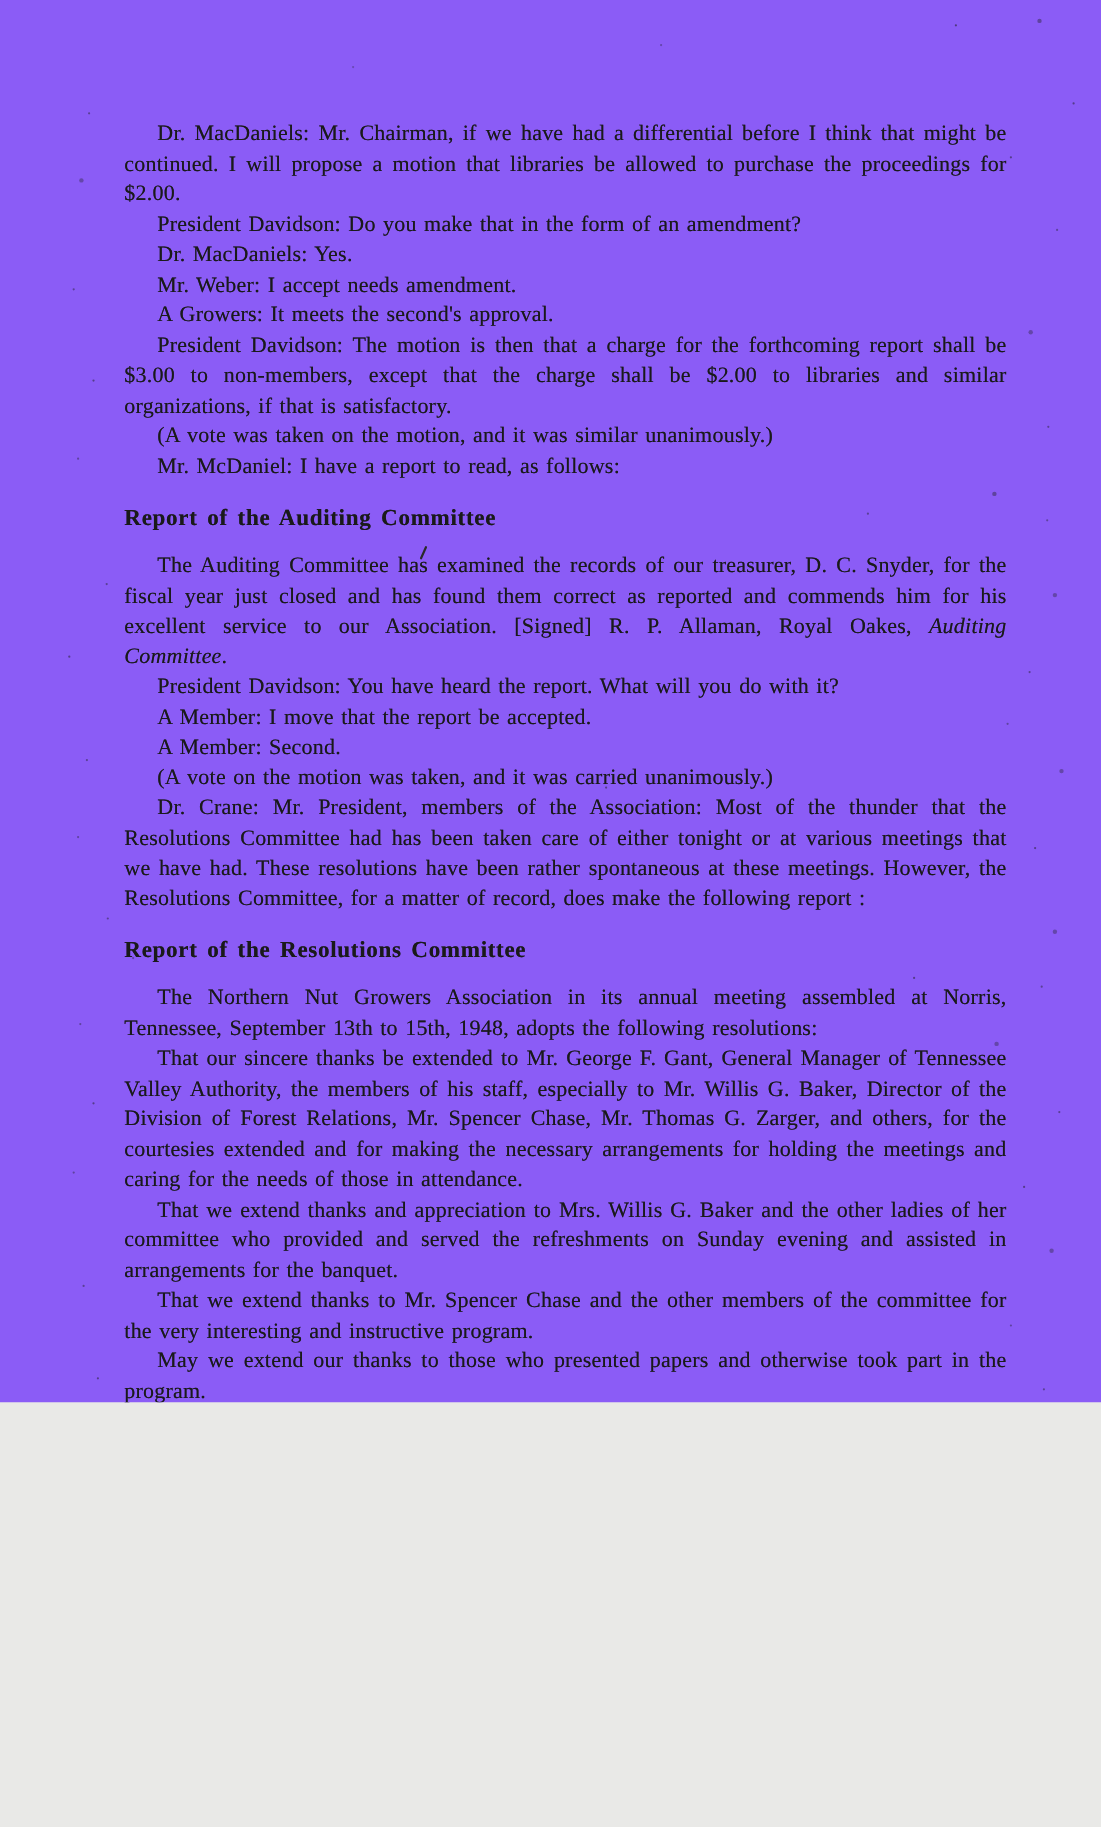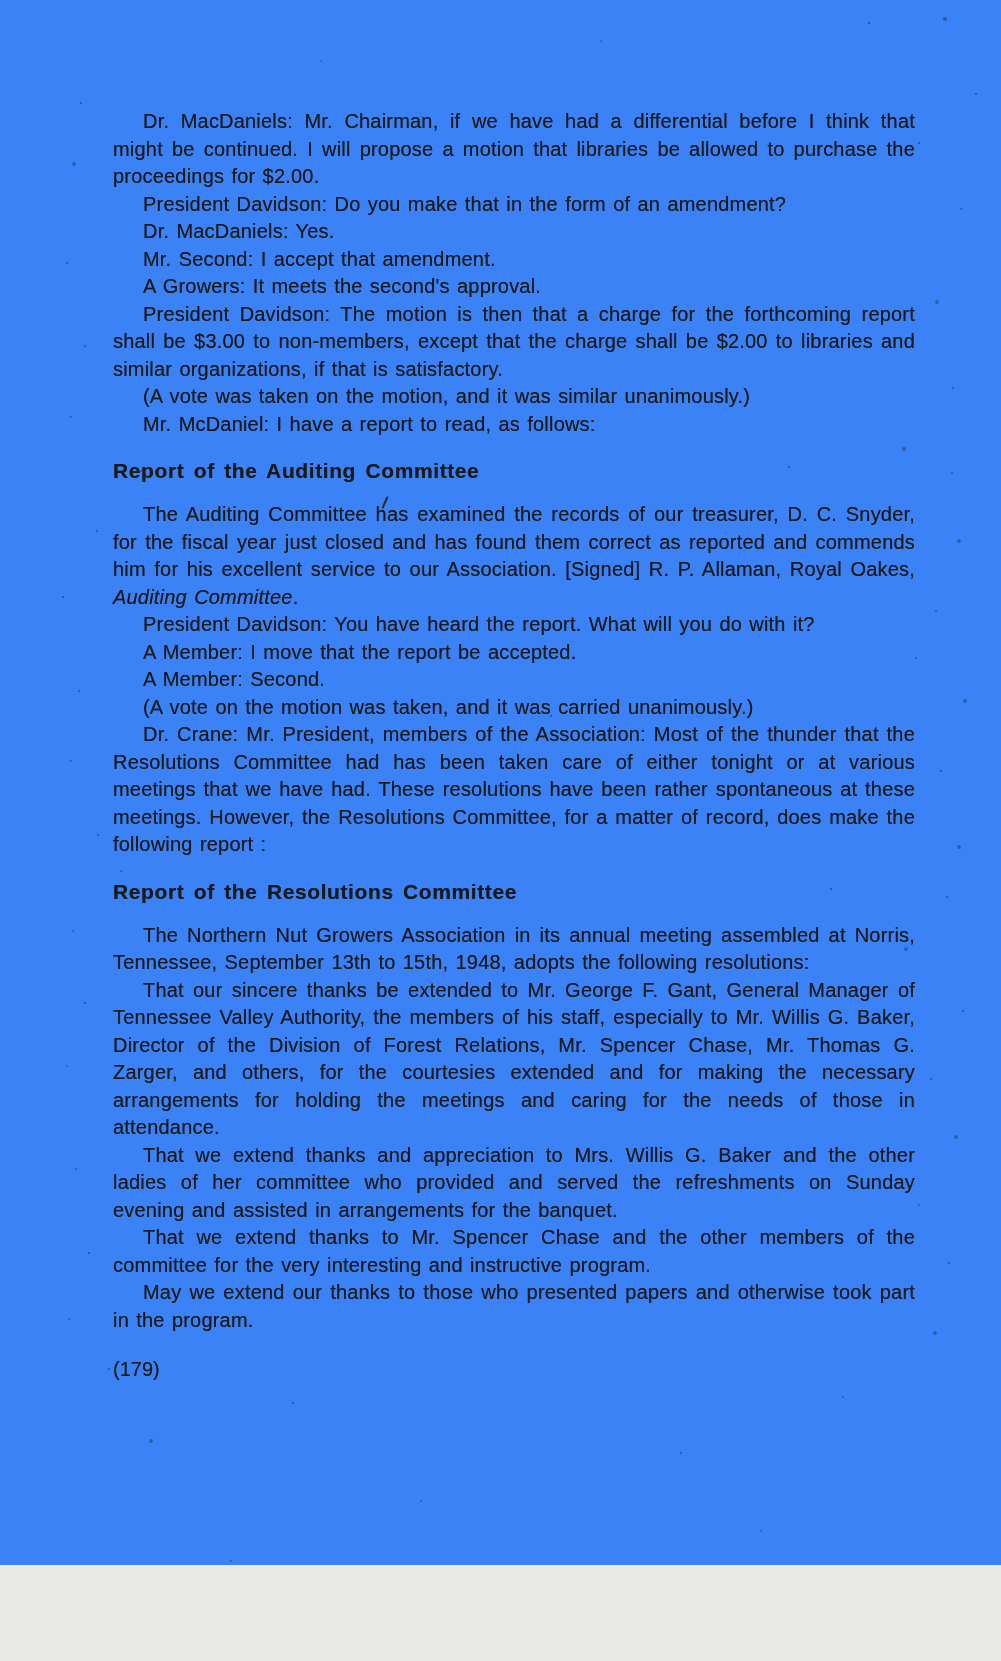--- a/index.html
+++ b/index.html
@@ -3,25 +3,25 @@
 <meta charset="utf-8">
 <style>
   html, body {
     margin: 0;
     padding: 0;
     background: #e9e9e7;
   }
   .page {
     position: relative;
     width: 1001px;
-    height: 1565px;
+    height: 1275px;
     margin: 0 auto;
-    background: #3b82f6;
+    background: #8b5cf6;
     overflow: hidden;
-    font-family: Liberation Sans, sans-serif;
+    font-family: Liberation Serif, serif;
     color: #1a1a1a;
   }
   .text-block {
     position: absolute;
     top: 108px;
     left: 113px;
     width: 802px;
   }
   .para {
     margin: 0;
@@ -102,21 +102,21 @@
 
 <div class="page">
   <div class="speckles"></div>
   <div class="scan-mark"></div>
 
   <div class="text-block">
 
     <p class="para">Dr. MacDaniels:  Mr. Chairman, if we have had a differential before I think that might be continued.  I will propose a motion that libraries be allowed to purchase the proceedings for $2.00.</p>
     <p class="para">President Davidson:  Do you make that in the form of an amendment?</p>
     <p class="para">Dr. MacDaniels:  Yes.</p>
-    <p class="para">Mr. Second:  I accept that amendment.</p>
+    <p class="para">Mr. Weber:  I accept needs amendment.</p>
     <p class="para">A Growers:  It meets the second's approval.</p>
     <p class="para">President Davidson:  The motion is then that a charge for the forthcoming report shall be $3.00 to non-members, except that the charge shall be $2.00 to libraries and similar organizations, if that is satisfactory.</p>
     <p class="para">(A vote was taken on the motion, and it was similar unanimously.)</p>
     <p class="para">Mr. McDaniel:  I have a report to read, as follows:</p>
 
     <h2 class="heading">Report of the Auditing Committee</h2>
 
     <p class="para"><span>The Auditing Committee has examined the records of our treasurer, D. C. Snyder, for the fiscal year just closed and has found them correct as reported and commends him for his excellent service to our Association. [Signed] R. P. Allaman, Royal Oakes, </span><span class="emph">Auditing Committee</span><span>.</span></p>
 
     <p class="para">President Davidson:  You have heard the report.  What will you do with it?</p>

